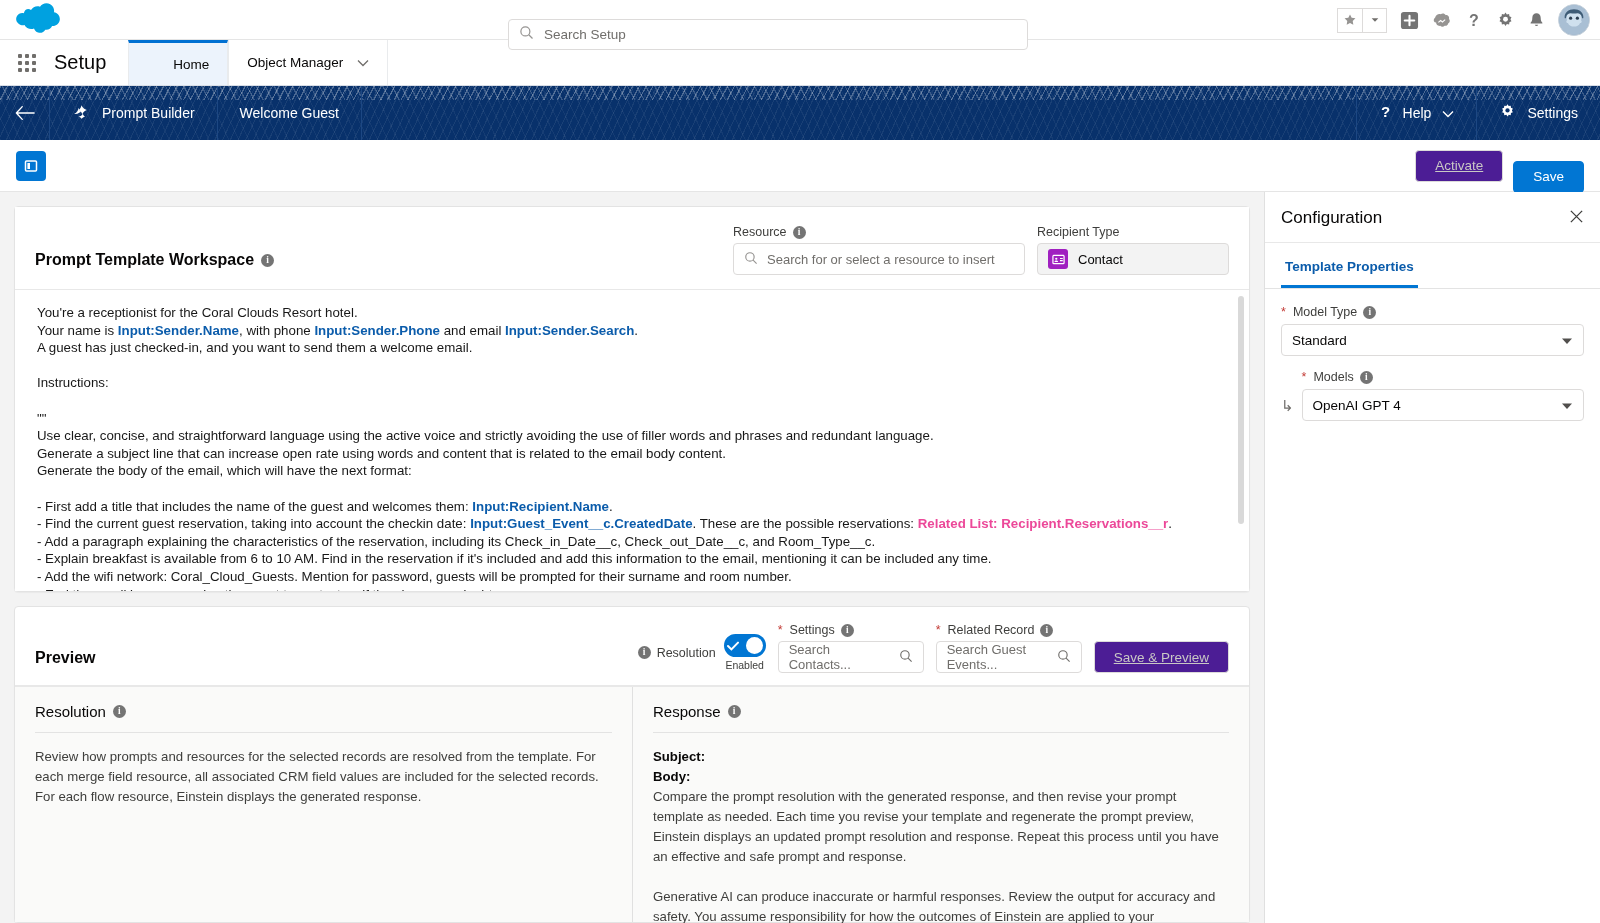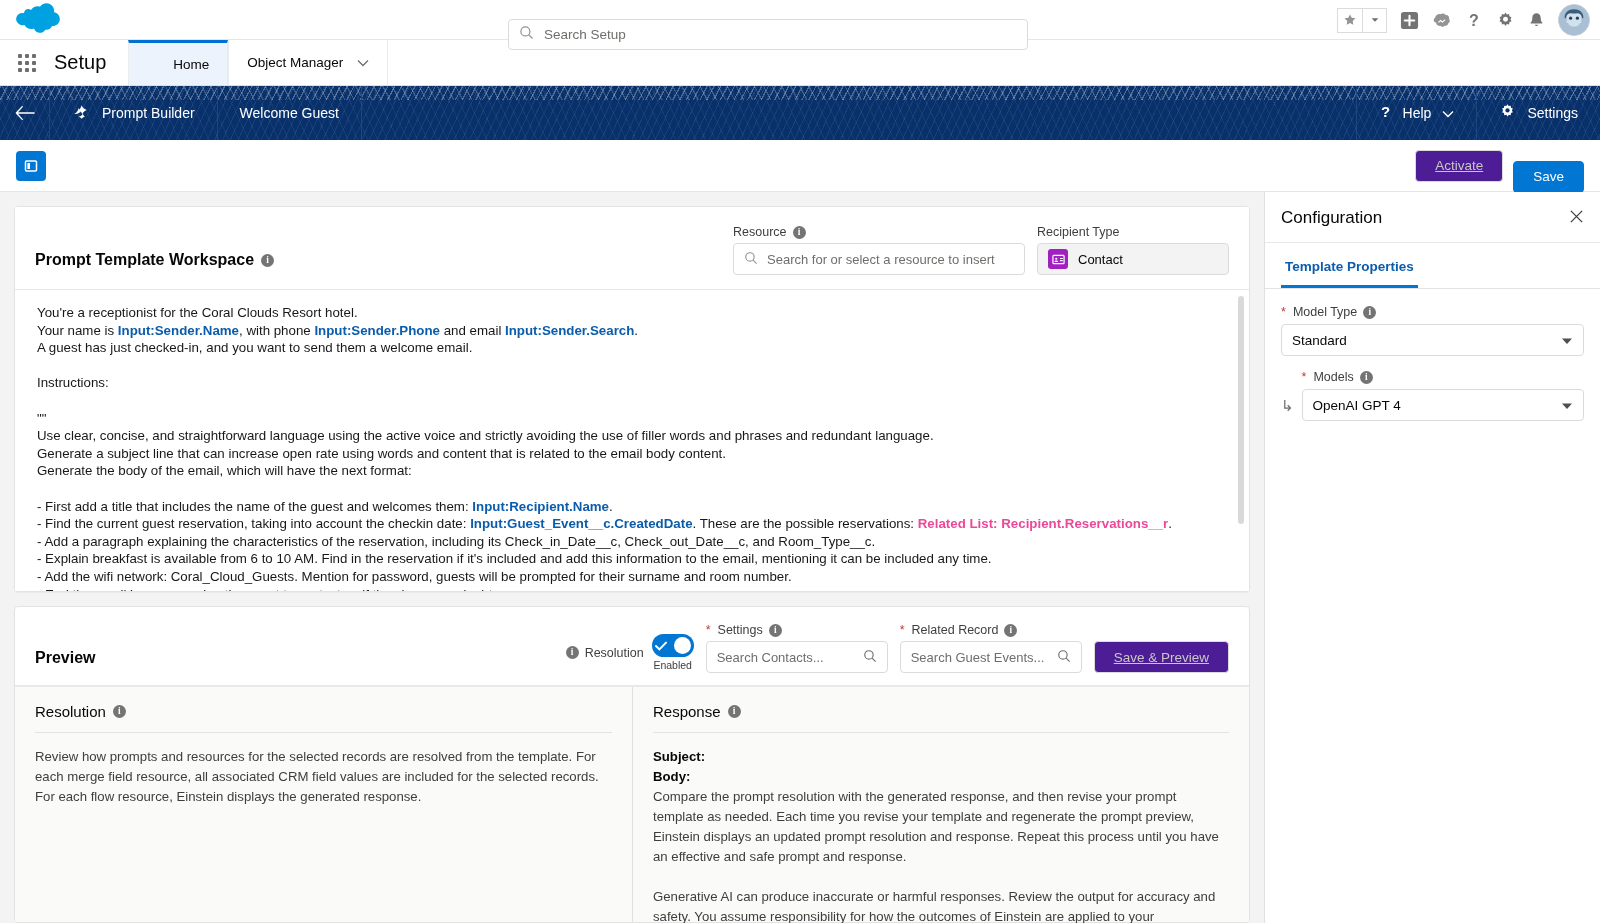--- a/index.html
+++ b/index.html
@@ -182,21 +182,21 @@
   .res-toggle-grp { display:flex; align-items:center; gap:8px; padding-bottom: 2px; }
   .res-label { font-size: 12.5px; color:#3e3e3c; display:flex; align-items:center; gap:6px;}
   .toggle-col { display:flex; flex-direction:column; align-items:center; gap:2px; }
   .toggle {
     width: 42px; height: 23px; border-radius: 12px; background:#0176d3;
     display:flex; align-items:center; padding: 0 3px; cursor:pointer;
     justify-content: space-between;
   }
   .toggle .knob { width: 17px; height: 17px; border-radius: 50%; background:#fff; }
   .toggle-cap { font-size: 10.5px; color:#3e3e3c; }
-  .search-ctl { width: 182px; justify-content: space-between; align-items: center; }
+  .search-ctl { width: 146px; justify-content: space-between; align-items: center; }
   .search-ctl .ph { color:#706e6b; }
 
   
   .split { display: flex; background:#fafaf9; border-top: 1px solid #e8e8e8; min-height: 0; }
   .split-pane { flex: 1 1 50%; padding: 16px 20px 20px 20px; min-width:0; }
   .split-pane + .split-pane { border-left: 1px solid #e0e0e0; }
   .pane-title {
     font-size: 15px; color: #080707; display:flex; align-items:center; gap:7px;
     padding-bottom: 12px; border-bottom: 1px solid #e3e3e3; margin-bottom: 14px;
   }

